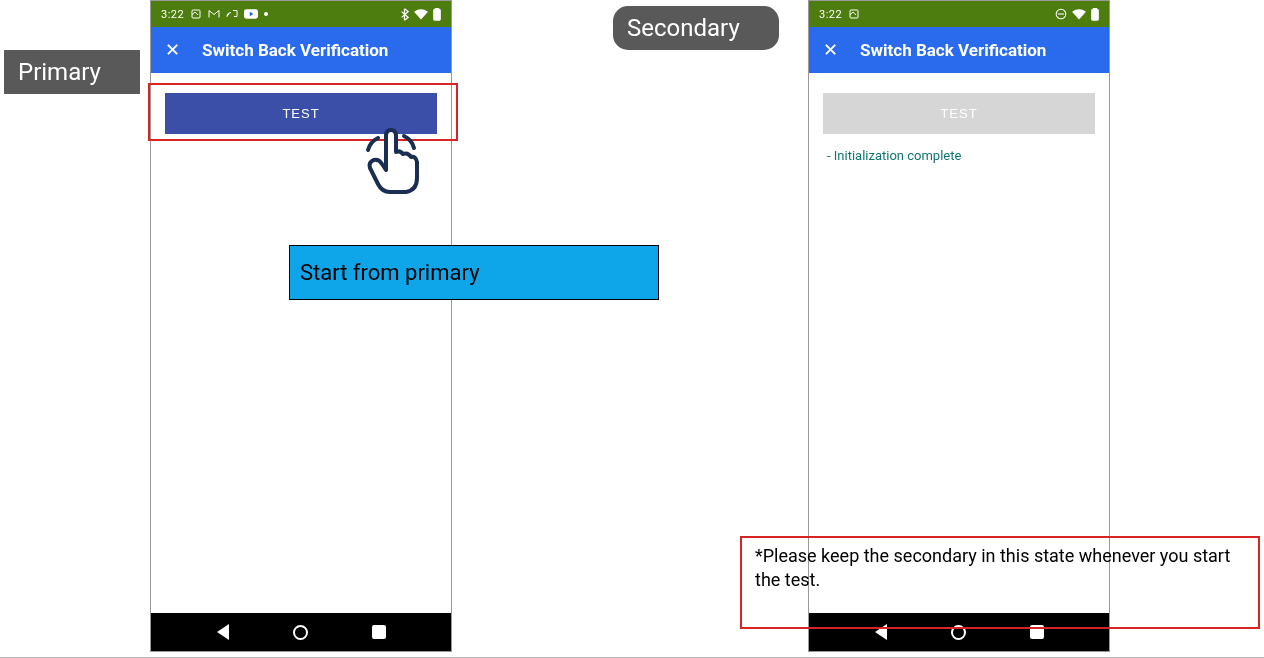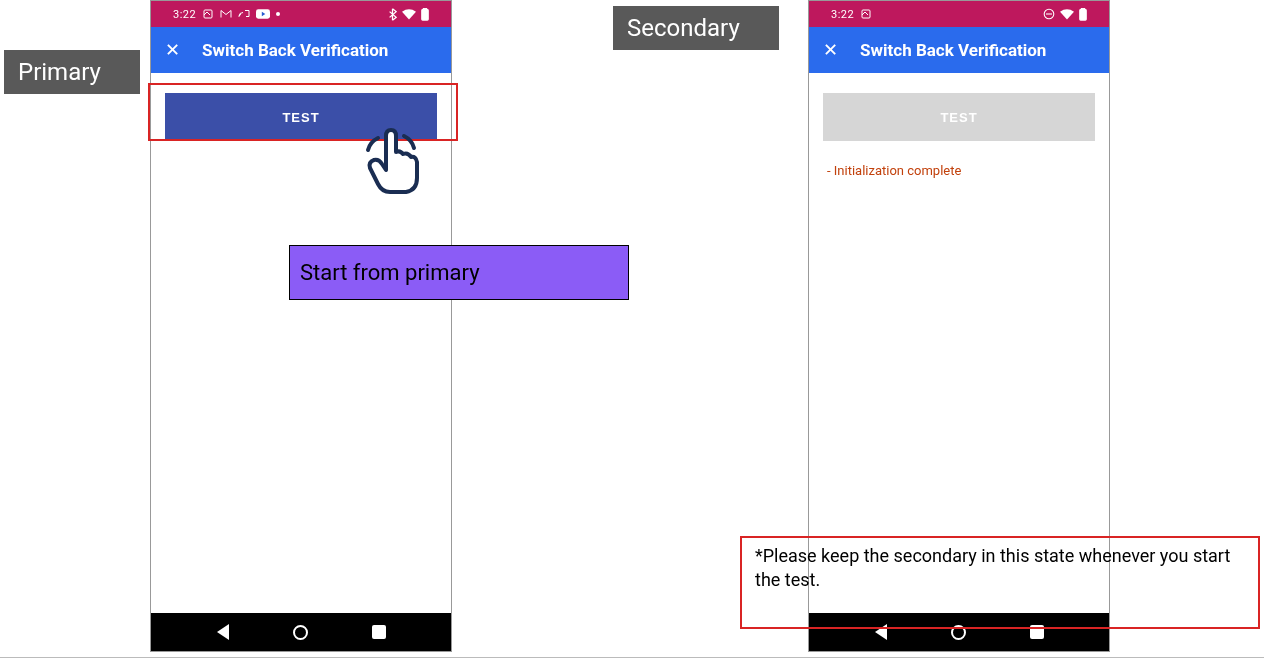--- a/index.html
+++ b/index.html
@@ -13,39 +13,39 @@
   }
   .tag {
     position: absolute;
     background: #595959;
     color: #fff;
     font-size: 24px;
     padding: 8px 14px;
     font-weight: 400;
   }
   .tag-primary { top: 6px; left: 4px; width: 136px; margin-top: 44px;}
-  .tag-secondary { top: 6px; left: 613px; width: 166px;}
+  .tag-secondary { top: 6px; left: 613px; width: 166px; border-radius: 15px;}
   .phone {
     position: absolute;
     width: 302px;
     border: 1px solid #999;
     background: #fff;
     display: flex;
     flex-direction: column;
   }
   .phone-primary { top: 0; left: 150px; height: 652px;}
   .phone-secondary { top: 0; left: 808px; height: 652px;}
   .status-bar {
     height: 26px;
-    background: #be185d;
+    background: #4d7c0f;
     color: #fff;
     display: flex;
     align-items: center;
     font-size: 11px;
-    padding: 0 22px;
+    padding: 0 10px;
     justify-content: space-between;
     letter-spacing: 0.5px;
   }
   .status-left { display:flex; align-items:center; gap:6px; }
   .status-right { display:flex; align-items:center; gap:5px; }
   .app-bar {
     height: 46px;
     background: #2a6bed;
     color: #fff;
     display: flex;
@@ -64,42 +64,42 @@
     font-weight: 700;
   }
   .content {
     flex: 1;
     background: #fff;
     padding: 20px 14px 0 14px;
     position: relative;
   }
   .test-btn {
     width: 100%;
-    height: 48px;
+    height: 41px;
     display: flex;
     align-items: center;
     justify-content: center;
     font-size: 13px;
-    font-weight: 700;
+    font-weight: 400;
     letter-spacing: 1px;
     border: none;
   }
   .test-btn.enabled {
     background: #3b4fa8;
     color: #fff;
     cursor: pointer;
   }
   .test-btn.disabled {
     background: #d6d6d6;
     color: #fff;
   }
   .status-msg {
-    margin-top: 22px;
+    margin-top: 14px;
     font-size: 13px;
-    color: #c2410c;
+    color: #0f766e;
     padding-left: 4px;
   }
   .nav-bar {
     height: 38px;
     background: #000;
     display: flex;
     align-items: center;
     justify-content: center;
     gap: 64px;
   }
@@ -112,24 +112,24 @@
     border: 2px solid #d92424;
     background: transparent;
     pointer-events: none;
   }
   .red-primary { top: 83px; left: 148px; width: 310px; height: 58px;}
   .red-secondary { top: 536px; left: 740px; width: 520px; height: 93px;}
   .caption1 {
     position: absolute;
     top: 245px;
     left: 289px;
-    width: 340px;
+    width: 370px;
     height: 55px;
     border: 1px solid #000;
-    background: #8b5cf6;
+    background: #0ea5e9;
     display: flex;
     align-items: center;
     padding: 15px 10px;
     font-size: 22px;
   }
   .caption2 {
     position: absolute;
     top: 544px;
     left: 755px;
     width: 490px;

